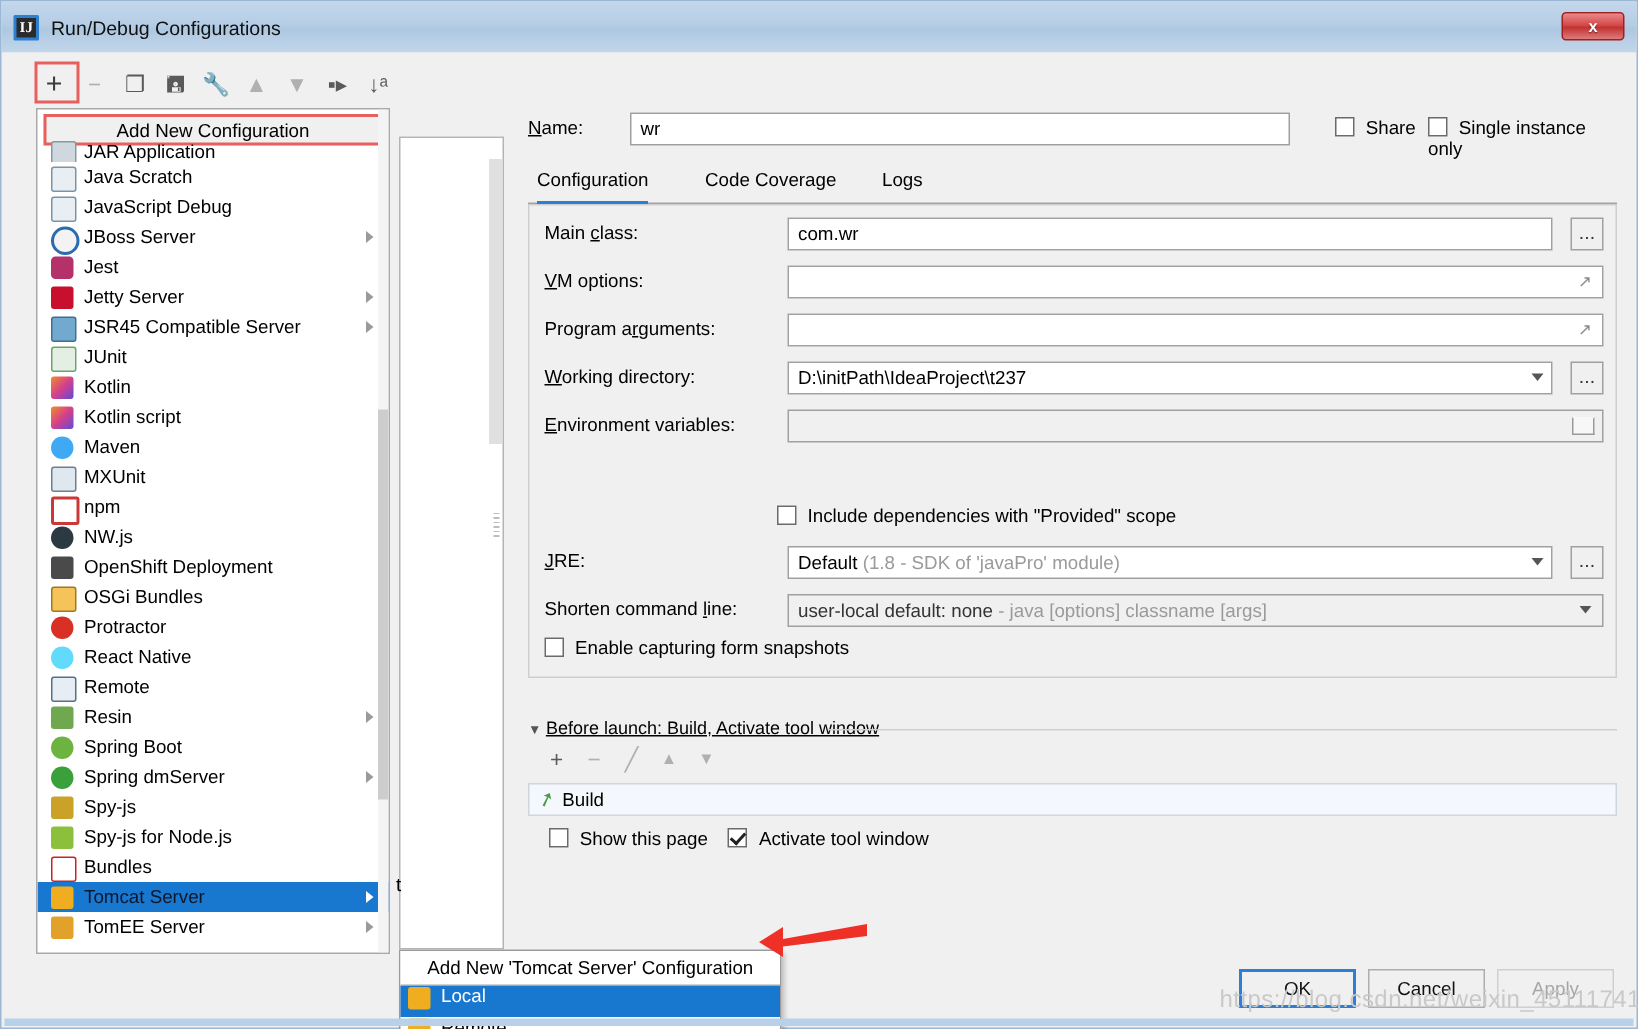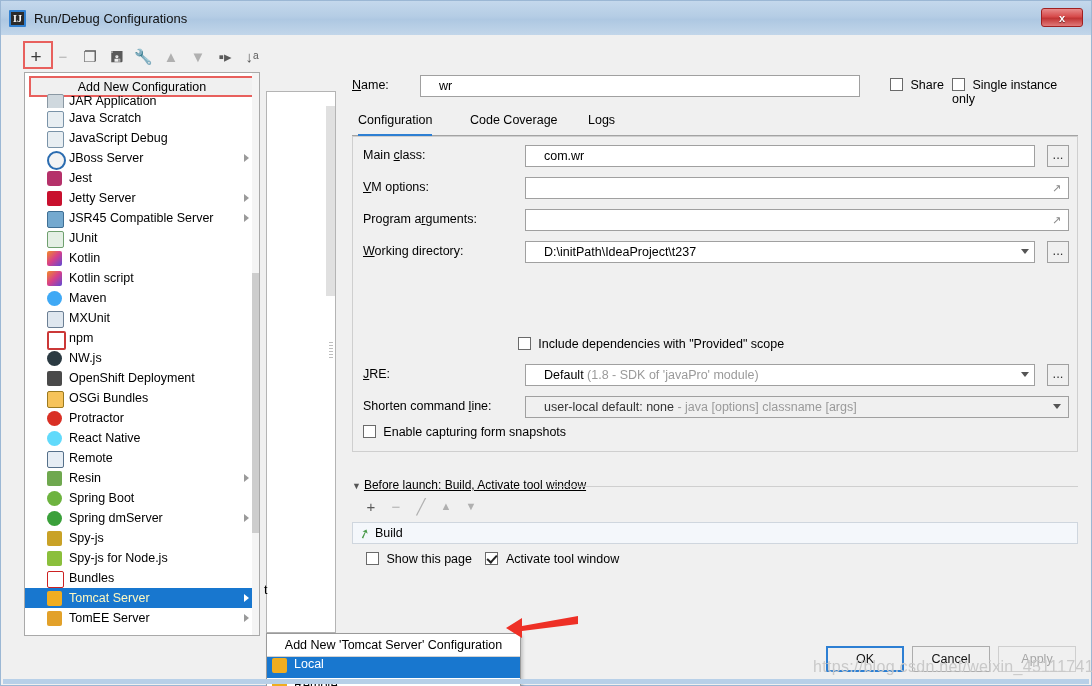--- a/index.html
+++ b/index.html
@@ -50,23 +50,23 @@
     background:#fff;border:1px solid #a9a9a9;box-sizing:border-box;overflow:hidden;
   }
   
   #left-scroll-track{position:absolute;right:0;top:0;width:7px;bottom:0;background:#f4f4f4;}
   #left-scroll-thumb{position:absolute;right:0;top:200px;width:7px;height:260px;background:#cdcdcd;}
 
   .addnew{
     margin:3px 4px 1px 4px;height:21px;line-height:19px;text-align:center;
     border:2px solid #e8605d;background:#f0f0f0;box-sizing:border-box;font-size:12.5px;color:#000;
   }
-  .li{height:20px;display:flex;align-items:center;padding-left:22px;box-sizing:border-box;
+  .li{height:20px;display:flex;align-items:center;padding-left:9px;box-sizing:border-box;
       font-size:12.5px;color:#000;position:relative;white-space:nowrap;}
-  .li.sel{background:#1877cf;color:#fef9c3;}
+  .li.sel{background:#1877cf;color:#0f172a;}
   .li .ico{width:17px;height:16px;margin-right:5px;flex:0 0 17px;position:relative;}
   .li .arr{position:absolute;right:10px;top:50%;transform:translateY(-50%);
            width:0;height:0;border-left:5px solid #9a9a9a;
            border-top:4px solid transparent;border-bottom:4px solid transparent;}
   .li.sel .arr{border-left-color:#fff;}
   .li.clipped{overflow:hidden;}
 
   
   .ic{width:15px;height:15px;border-radius:2px;display:block;margin-top:1px;}
   .ic-jar{background:#cfd8de;border:1px solid #8a98a3;}
@@ -117,21 +117,21 @@
                        background:repeating-linear-gradient(to bottom,#bdbdbd 0 1px,transparent 1px 3px);}
   #stray-t{position:absolute;left:262px;top:548px;font-size:12.5px;color:#000;}
 
   
   #rightpane{position:absolute;left:340px;top:0;right:4px;bottom:0;}
   .namerow{position:absolute;left:10px;top:40px;right:8px;height:22px;}
   .lbl{font-size:12.5px;color:#000000;}
   .u{text-decoration:underline;}
   .field{
     background:#fff;border:1px solid #a0a0a0;box-sizing:border-box;height:22px;
-    font-size:12.5px;color:#000;padding:0 18px;line-height:20px;white-space:nowrap;overflow:hidden;
+    font-size:12.5px;color:#000;padding:0 6px;line-height:20px;white-space:nowrap;overflow:hidden;
   }
   .field.ro{background:#f0f0f0;color:#333;}
   .chk{width:13px;height:13px;border:1px solid #6a6a6a;background:#fff;
        display:inline-block;vertical-align:-2px;box-sizing:border-box;position:relative;}
   .chk.on:after{content:"";position:absolute;left:3px;top:0px;width:4px;height:8px;
                 border:solid #222;border-width:0 2px 2px 0;transform:rotate(42deg);}
 
   #tabs{position:absolute;left:10px;top:74px;right:8px;height:26px;border-bottom:3px solid #a3a3a3;text-decoration:underline;}
   #tabs .tab{position:absolute;top:0;height:25px;line-height:23px;font-size:12.5px;color:#000;}
   #tabs .tab.active{border-bottom:2px solid #2d7fd3;}
@@ -444,20 +444,25 @@
           <span class="expand-ico" style="right:5px;top:5px">↗</span>
         </div>
 
         <div class="frow" style="top:104px">
           <span class="flabel"><span class="u">W</span>orking directory:</span>
           <div class="field" style="position:absolute;left:162px;top:0;right:34px">D:\initPath\IdeaProject\t237</div>
           <span class="caret" style="right:40px"></span>
           <div class="ellipsis-btn" style="right:0;top:0">...</div>
         </div>
 
+        <div class="frow" style="top:136px">
+          <span class="flabel"><span class="u">E</span>nvironment variables:</span>
+          <div class="field ro" style="position:absolute;left:162px;top:0;right:0"></div>
+          <span class="folder-ico"></span>
+        </div>
 
 
         <div class="frow" style="top:200px;left:165px">
           <span class="chk"></span>
           <span style="font-size:12.5px;margin-left:4px">Include dependencies with "Provided" scope</span>
         </div>
 
         <div class="frow" style="top:227px">
           <span class="flabel"><span class="u">J</span>RE:</span>
           <div class="field" style="position:absolute;left:162px;top:0;right:34px"><span>Default</span> <span class="grey">(1.8 - SDK of 'javaPro' module)</span></div>

